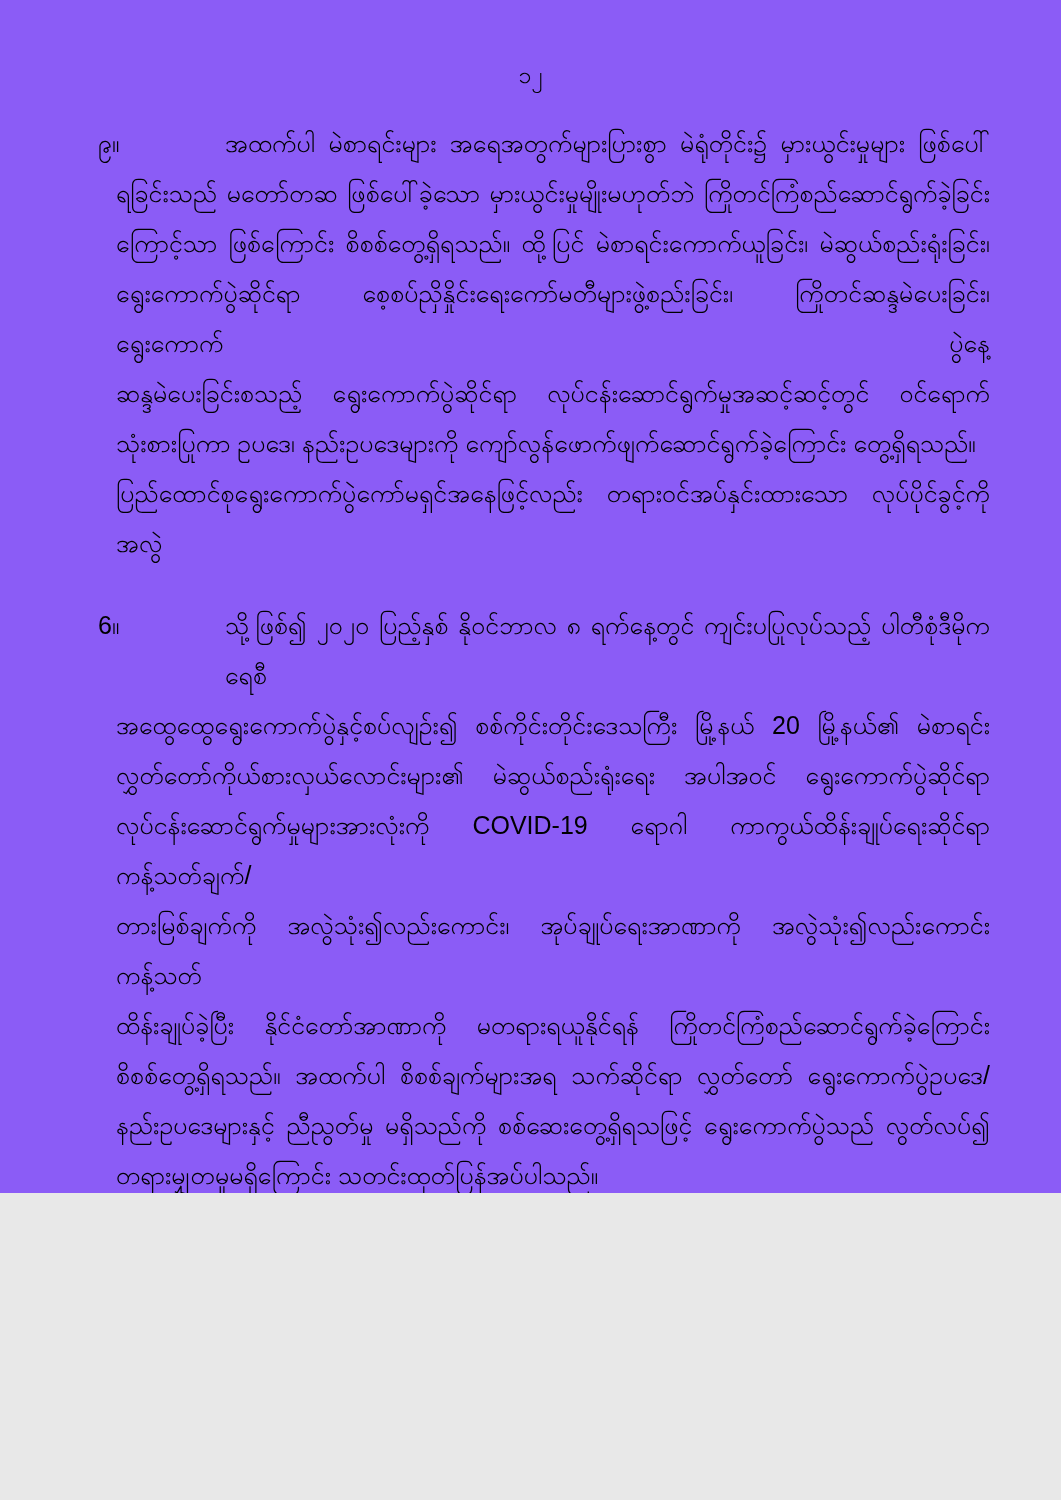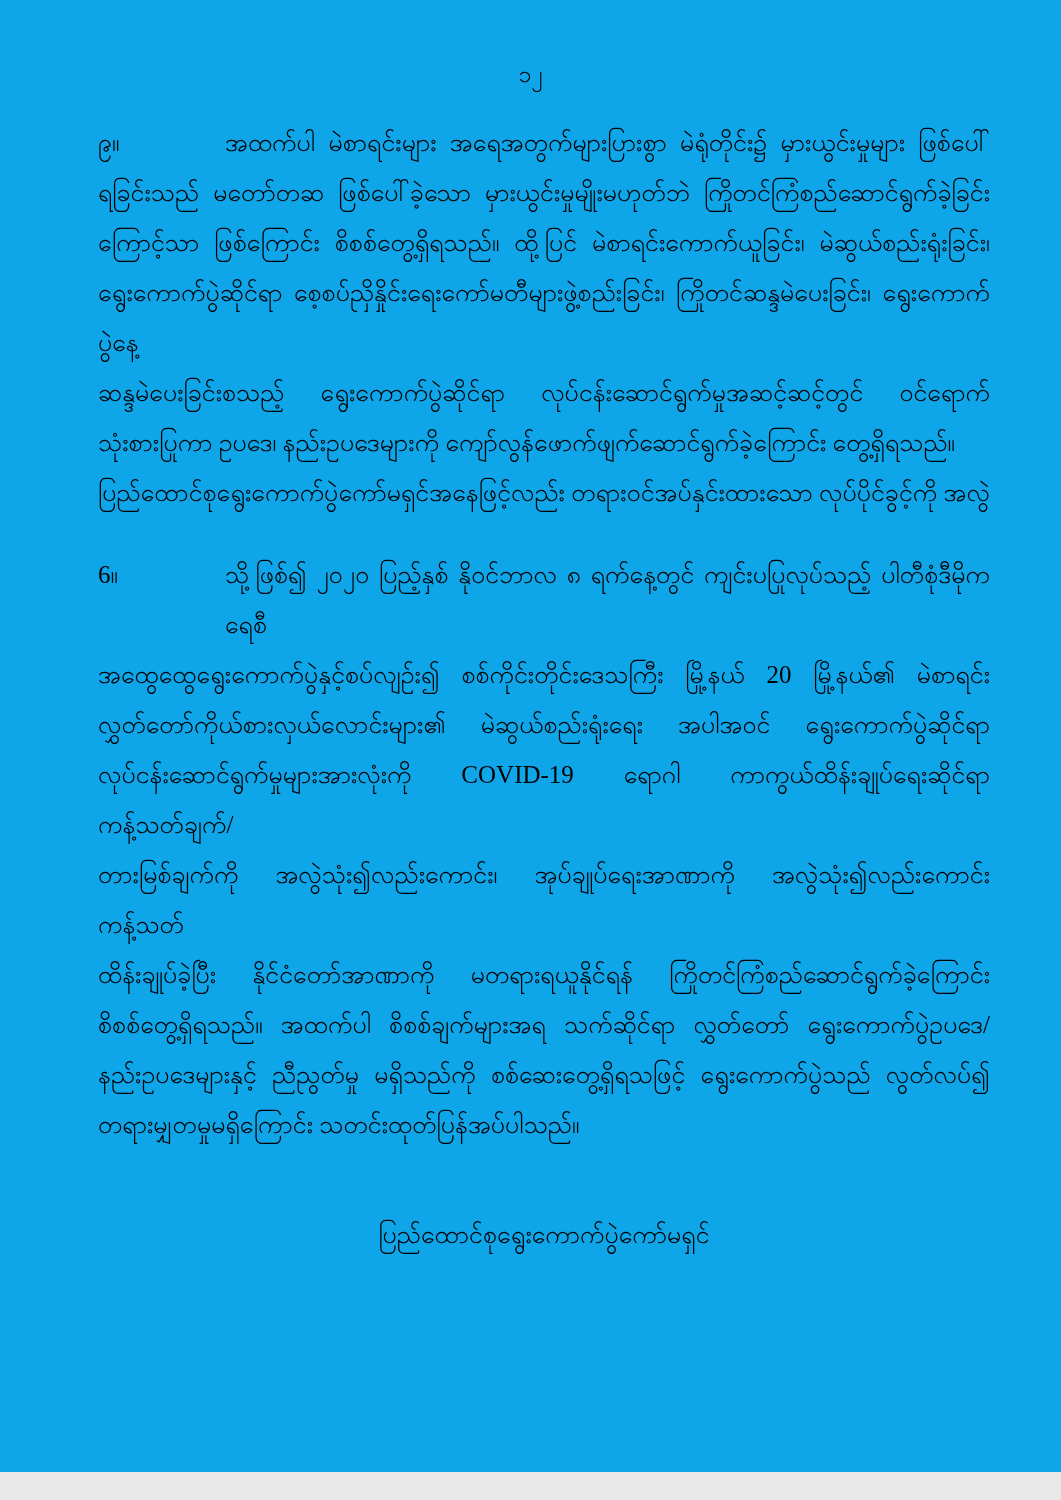--- a/index.html
+++ b/index.html
@@ -1,23 +1,23 @@
 <!DOCTYPE html>
 <html><head>
 <meta charset="utf-8">
 <style>
   html, body { margin: 0; padding: 0; background: #e8e8e8; }
   .page {
     position: relative;
     width: 1061px;
-    height: 1472px;
+    height: 1193px;
     margin: 0 auto;
-    background: #0ea5e9;
+    background: #8b5cf6;
     color: #000000;
-    font-family: Liberation Serif, serif;
+    font-family: Liberation Sans, sans-serif;
     font-size: 25px;
     line-height: 50px;
     box-sizing: border-box;
     padding-top: 58px;
     overflow: hidden;
   }
   .page-number {
     text-align: center;
     font-size: 23px;
     line-height: 34px;
@@ -28,21 +28,21 @@
     padding-right: 71px;
   }
   .para { margin: 0; }
   .para + .para { margin-top: 32px; }
   .line {
     text-align: justify;
     text-align-last: justify;
     -moz-text-align-last: justify;
     white-space: normal;
   }
-  .line.cont { }
+  .line.cont { margin-left: 18px; }
   .line.last {
     text-align-last: left;
     -moz-text-align-last: left;
   }
   .first-line { display: flex; }
   .first-line .marker {
     width: 127px;
     flex: 0 0 127px;
     text-align: left;
   }

